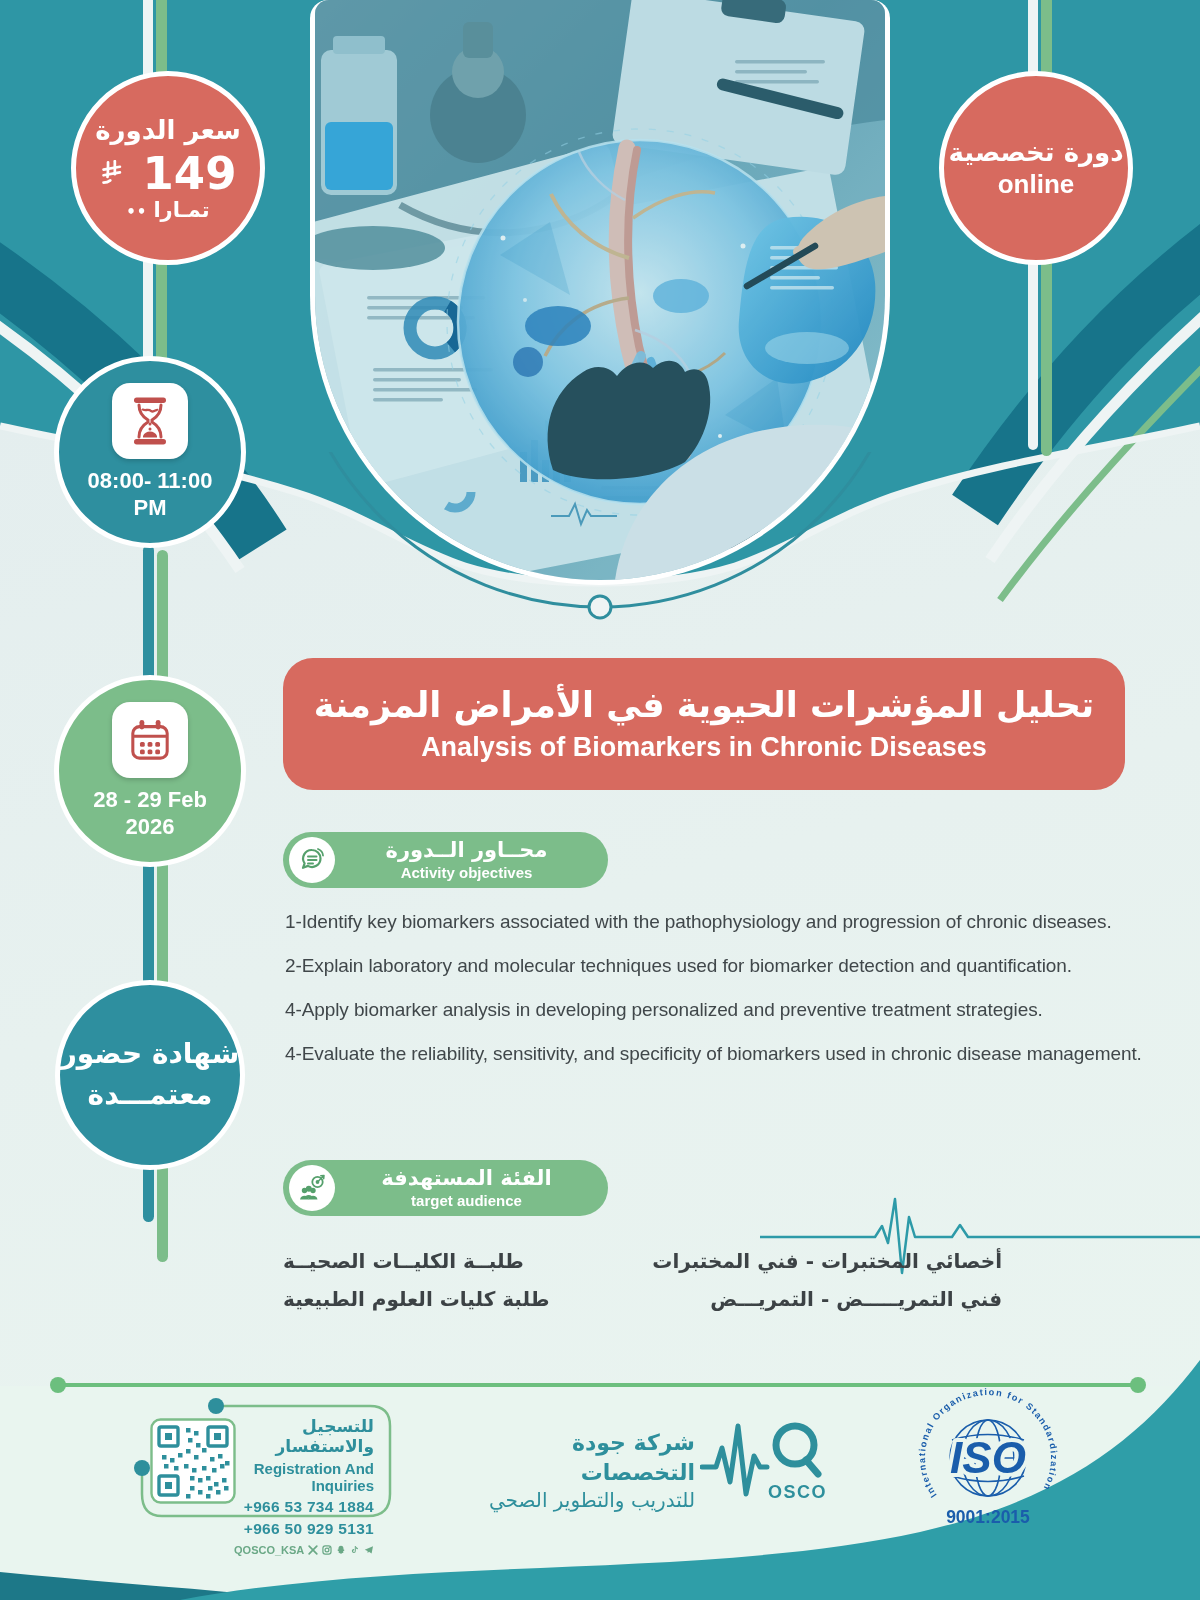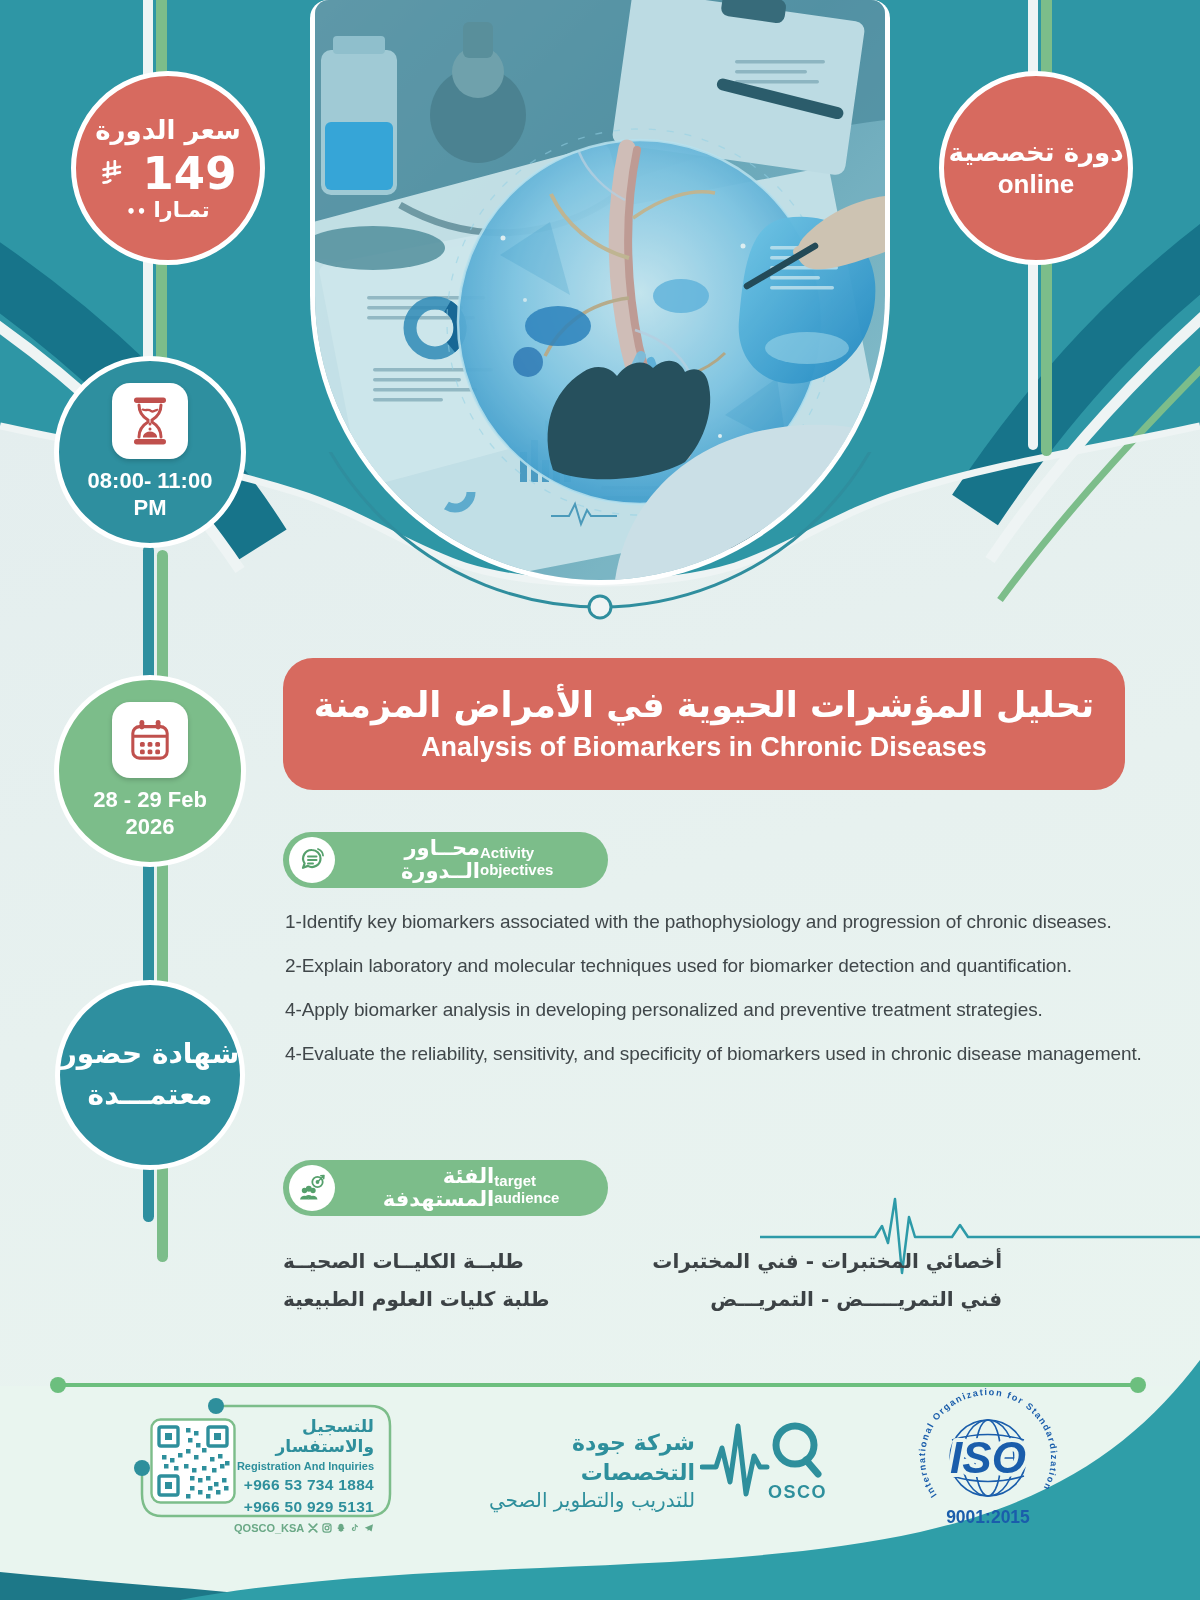--- a/index.html
+++ b/index.html
@@ -46,35 +46,35 @@
   }
   .banner-ar{font-size:35px;font-weight:bold;}
   .banner-en{font-size:27px;font-weight:bold;font-family:"Liberation Sans",sans-serif;}
   
   .pill{
     position:absolute;width:325px;height:56px;border-radius:28px;background:var(--green);
     display:flex;align-items:center;color:#fff;z-index:2;
   }
   .pill-ic{width:46px;height:46px;border-radius:50%;background:#fff;margin-left:6px;
     display:flex;align-items:center;justify-content:center;flex:none;}
-  .pill-txt{flex:1;display:flex;flex-direction:row;align-items:center;margin-right:10px;}
+  .pill-txt{flex:1;display:flex;flex-direction:column;align-items:center;margin-right:10px;text-align:center;}
   .pill-ar{font-size:21px;font-weight:bold;line-height:1.1;}
   .pill-en{font-size:15px;font-weight:bold;font-family:"Liberation Sans",sans-serif;margin-top:2px;}
   
   .objs{left:285px;top:912px;width:880px;z-index:2;}
   .obj{font-family:"Liberation Sans",sans-serif;font-size:19px;line-height:20px;
     letter-spacing:-.1px;color:var(--text-dark);margin-bottom:24px;}
   
   .aud{left:283px;top:1250px;width:719px;z-index:2;color:#3c4245;}
   .aud-row{display:flex;justify-content:space-between;line-height:22px;margin-bottom:16px;
     font-size:20px;font-weight:bold;}
   
   .reg{left:234px;top:1416px;width:140px;color:var(--teal-text);text-align:right;z-index:2;}
   .reg-ar{font-size:17px;font-weight:bold;line-height:1.2;}
-  .reg-en{font-size:11px;font-weight:bold;font-family:"Liberation Sans",sans-serif;margin-top:3px;}
+  .reg-en{font-size:15px;font-weight:bold;font-family:"Liberation Sans",sans-serif;margin-top:3px;}
   .reg-ph{font-size:15.5px;font-weight:bold;font-family:"Liberation Sans",sans-serif;
     letter-spacing:.3px;margin-top:4px;white-space:nowrap;}
   .reg-handle{display:flex;justify-content:flex-end;align-items:center;gap:4px;margin-top:6px;
     font-size:11px;font-weight:bold;color:#6aa886;font-family:"Liberation Sans",sans-serif;}
   .company{left:452px;top:1428px;width:243px;text-align:right;color:var(--teal-text);z-index:2;}
   .company-l1{font-size:22px;font-weight:bold;line-height:1.35;}
   .company-l2{font-size:20px;line-height:1.3;}
 </style>
 </head>
 <body>

